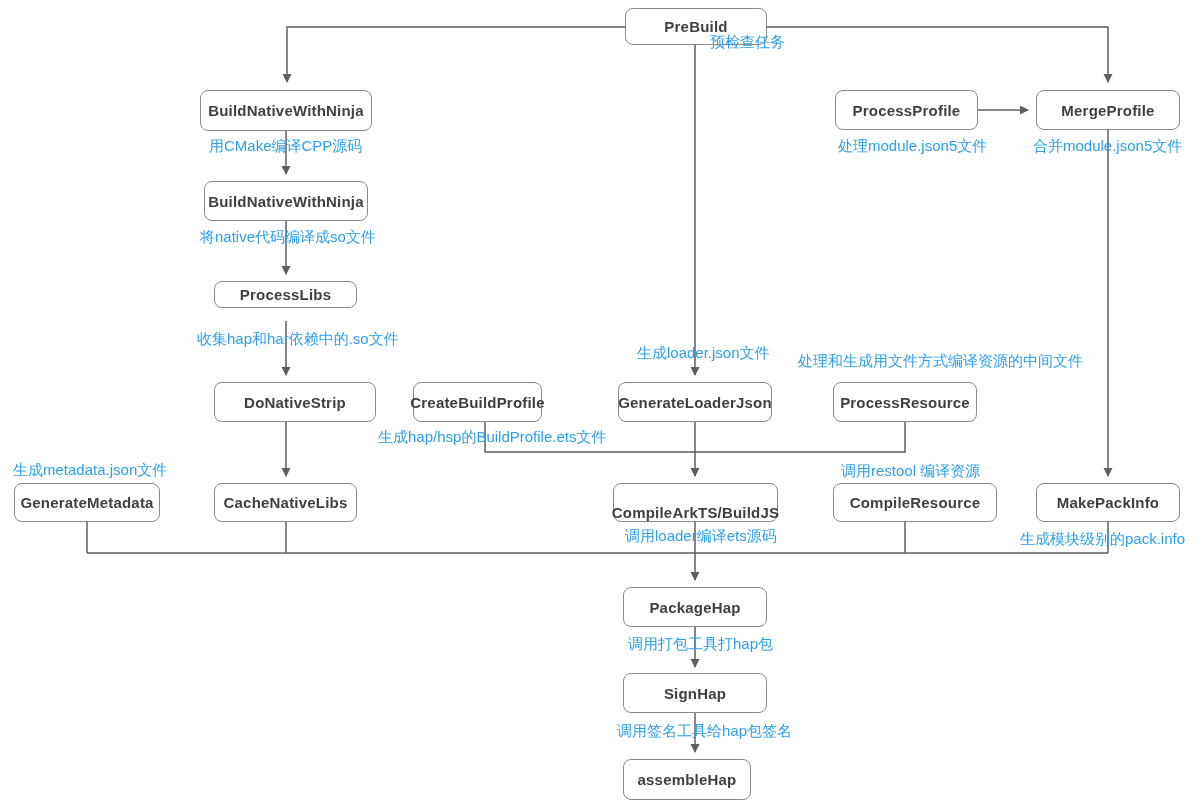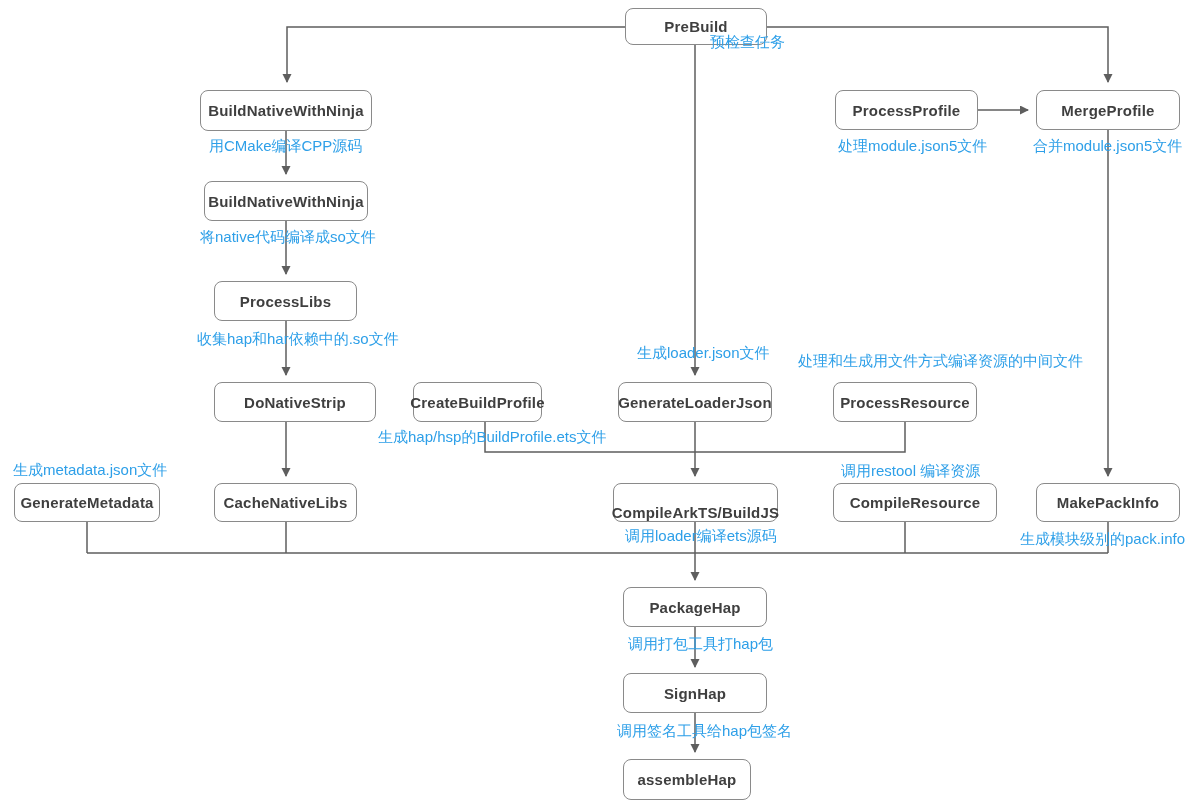--- a/index.html
+++ b/index.html
@@ -35,21 +35,21 @@
     color: var(--annotation, #2d9fe8);
     font-size: 15px;
     white-space: nowrap;
   }
   
   #n-prebuild            { left: 625px; top: 8px;   width: 142px; height: 37px; }
   #n-cmake               { left: 200px; top: 90px;  width: 172px; height: 41px; }
   #n-processprofile      { left: 835px; top: 90px;  width: 143px; height: 40px; }
   #n-mergeprofile        { left:1036px; top: 90px;  width: 144px; height: 40px; }
   #n-ninja               { left: 204px; top: 181px; width: 164px; height: 40px; }
-  #n-processlibs         { left: 214px; top: 281px; width: 143px; height: 40px; }
+  #n-processlibs         { left: 214px; top: 281px; width: 143px; height: 27px; }
   #n-donativestrip       { left: 214px; top: 382px; width: 162px; height: 40px; }
   #n-createbuildprofile  { left: 413px; top: 382px; width: 129px; height: 40px; }
   #n-generateloaderjson  { left: 618px; top: 382px; width: 154px; height: 40px; }
   #n-processresource     { left: 833px; top: 382px; width: 144px; height: 40px; }
   #n-generatemetadata    { left: 14px;  top: 483px; width: 146px; height: 39px; }
   #n-cachenativelibs     { left: 214px; top: 483px; width: 143px; height: 39px; text-align: right; }
   #n-compilearkts        { left: 613px; top: 483px; width: 165px; height: 39px; align-items: flex-end; }
   #n-compileresource     { left: 833px; top: 483px; width: 164px; height: 39px; }
   #n-makepackinfo        { left:1036px; top: 483px; width: 144px; height: 39px; }
   #n-packagehap          { left: 623px; top: 587px; width: 144px; height: 40px; }

